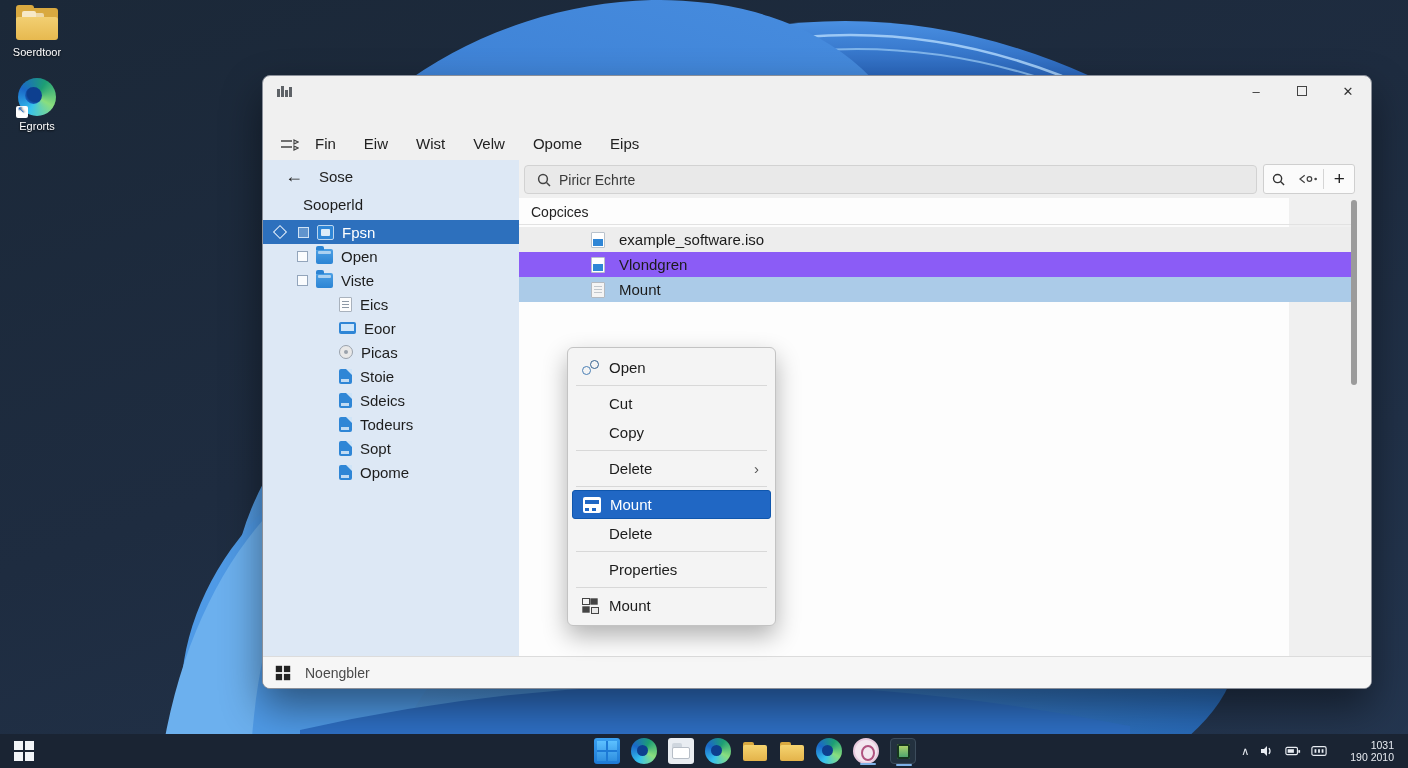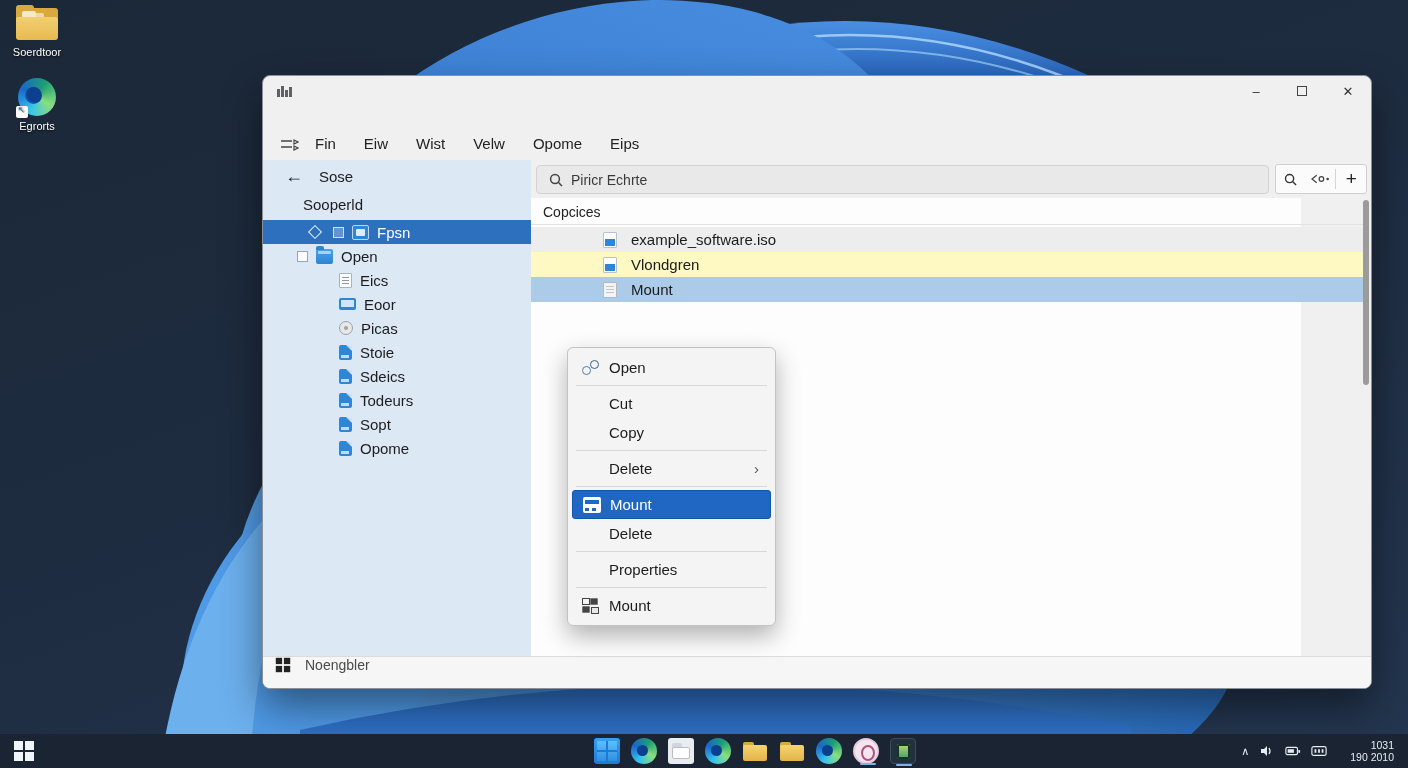--- a/index.html
+++ b/index.html
@@ -55,21 +55,21 @@
   .menu-lines { left:18px; top:63px; width:18px; height:12px; }
 
   
   #sidebar { left:0; top:84px; width:268px; height:496px; background:#dde8f5; }
   #back-row { left:22px; top:6px; display:flex; align-items:center; gap:16px;
     font-size:15px; color:#222; }
   #back-arrow { font-size:18px; color:#222; }
   #side-section { left:40px; top:36px; font-size:15px; color:#1c1c1c; }
   .tree { position:absolute; left:0; top:60px; width:268px; }
   .trow { position:relative; height:24px; display:flex; align-items:center; font-size:15px; color:#1d1d1d; }
-  .trow.sel { background:#2d70bd; color:#fff;padding-left:35px; }
+  .trow.sel { background:#2d70bd; color:#fff; }
   .diamond { width:10px; height:10px; border:1.4px solid #e8f1fb; transform:rotate(45deg);
     margin-left:12px; }
   .cbx { width:11px; height:11px; border:1px solid #93a5bb; background:rgba(255,255,255,.85); }
   .trow.sel .cbx { border-color:#cfe2f5; background:rgba(255,255,255,.25); }
   .ti { width:17px; height:15px; position:relative; flex:none; }
   .pc-ic { background:#2f86d6; border:1px solid #bcd6ef; border-radius:2px; }
   .pc-ic::after { content:""; position:absolute; left:3px; top:3px; right:3px; bottom:3px;
     background:#dcecf9; border-radius:1px; }
   .fold-ic { background:linear-gradient(#4da0e4,#2b84d4); border-radius:2px; }
   .fold-ic::before { content:""; position:absolute; left:0; top:-3px; width:8px; height:4px;
@@ -86,21 +86,21 @@
   .disc-ic::after { content:""; position:absolute; left:4px; top:4px; width:4px; height:4px;
     border-radius:50%; background:#9aa2ac; }
   .bfile-ic { width:13px; background:#2f86d6; border-radius:2px; }
   .bfile-ic::before { content:""; position:absolute; right:0; top:0;
     border:3px solid #cfe4f7; border-left-color:transparent; border-bottom-color:transparent; }
   .bfile-ic::after { content:""; position:absolute; left:2px; bottom:2px; width:8px; height:3px;
     background:rgba(255,255,255,.7); }
   .tlabel { margin-left:8px; white-space:nowrap; }
 
   
-  #content { left:268px; top:84px; width:770px; height:496px; background:#fdfdfd; }
+  #content { left:256px; top:84px; width:770px; height:496px; background:#fdfdfd; }
   #search-band { left:0; top:0; width:841px; height:38px; background:#f0f0f0; }
   #search-box { left:5px; top:5px; width:733px; height:29px; background:#e9e9e9;
     border:1px solid #d2d2d2; border-radius:4px; display:flex; align-items:center; }
   #search-input { border:none; outline:none; background:transparent; font-size:14px; color:#3a3a3a;
     font-family:"Liberation Sans",sans-serif; width:600px; }
   .mag { width:14px; height:14px; margin:0 8px 0 12px; flex:none; }
   #tool-strip { left:744px; top:4px; width:92px; height:30px; background:#fbfbfb;
     border:1px solid #cfcfcf; border-radius:3px; display:flex; align-items:center; }
   .tool-cell { flex:1; display:flex; align-items:center; justify-content:center; height:100%; color:#333; }
   .tool-sep { width:1px; height:20px; background:#d5d5d5; }
@@ -136,21 +136,21 @@
   .drive-ic { background:#fff; border-radius:2px; }
   .drive-ic::after { content:""; position:absolute; left:2px; top:3px; right:2px; height:4px; background:#2067c4; }
   .drive-ic::before { content:""; position:absolute; left:2px; bottom:2px; width:4px; height:3px; background:#2067c4; box-shadow:7px 0 0 #2067c4; }
   .grid-ic::before { content:""; position:absolute; left:0; top:0; width:6px; height:5px;
     border:1.3px solid #444; box-shadow:8px 0 0 -0.3px #444, 0 8px 0 -0.3px #444; }
   .grid-ic::after { content:""; position:absolute; left:9px; top:9px; width:6px; height:5px;
     border:1.3px solid #444; background:#e8e8e8; }
 
   
   #statusbar { left:0; top:580px; width:1108px; height:33px; background:#f6f6f6;
-    border-top:1px solid #dcdcdc; display:flex; align-items:flex-start; }
+    border-top:1px solid #dcdcdc; display:flex; align-items:center; }
   #status-text { margin-left:14px; font-size:14px; color:#4a4a4a; }
   #statusbar .win-squares { margin-left:12px; transform:scale(.9); }
 
   
   #taskbar { left:0; top:734px; width:1408px; height:34px; background:#1a2433; z-index:10;
     display:flex; align-items:center; }
   .tb-start { position:absolute; left:14px; top:7px; width:20px; height:20px; }
   .tb-start i { position:absolute; width:9px; height:9px; background:#f2f5f8; }
   .tb-start i:nth-child(1){left:0;top:0;} .tb-start i:nth-child(2){right:0;top:0;}
   .tb-start i:nth-child(3){left:0;bottom:0;} .tb-start i:nth-child(4){right:0;bottom:0;}
@@ -291,20 +291,25 @@
           <span class="cbx" style="margin-left:13px;"></span>
           <span class="ti pc-ic" style="margin-left:8px;"></span>
           <span class="tlabel">Fpsn</span>
         </div>
         <div class="trow">
           <span class="cbx" style="margin-left:34px;"></span>
           <span class="ti fold-ic" style="margin-left:8px;"></span>
           <span class="tlabel">Open</span>
         </div>
         <div class="trow">
+          <span class="cbx" style="margin-left:34px;"></span>
+          <span class="ti fold-ic" style="margin-left:8px;"></span>
+          <span class="tlabel">Viste</span>
+        </div>
+        <div class="trow">
           <span class="ti doc-ic" style="margin-left:76px;"></span>
           <span class="tlabel">Eics</span>
         </div>
         <div class="trow">
           <span class="ti mon-ic" style="margin-left:76px;"></span>
           <span class="tlabel">Eoor</span>
         </div>
         <div class="trow">
           <span class="ti disc-ic" style="margin-left:76px;"></span>
           <span class="tlabel">Picas</span>
@@ -362,21 +367,21 @@
         </div>
       </div>
 
       <div id="list-header" class="abs">Copcices</div>
       <div id="header-sep" class="abs"></div>
 
       <div class="frow" style="top:67px; background:#ededed;">
         <span class="fic page-ic"></span>
         <span>example_software.iso</span>
       </div>
-      <div class="frow" style="top:92px; background:#fef9c3;">
+      <div class="frow" style="top:92px; background:#8b5cf6;">
         <span class="fic page-ic"></span>
         <span>Vlondgren</span>
       </div>
       <div class="frow" style="top:117px; background:#abcbe8;">
         <span class="fic gpage-ic"></span>
         <span>Mount</span>
       </div>
 
       <div id="vscroll" class="abs"></div>
     </div>

